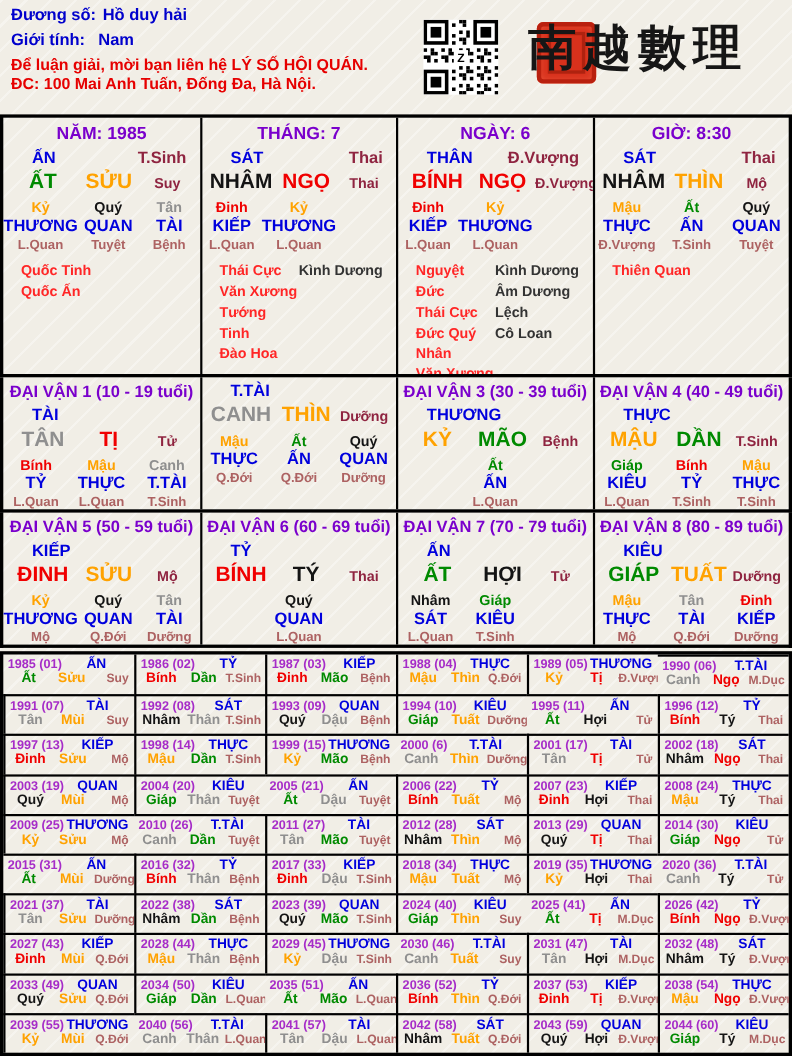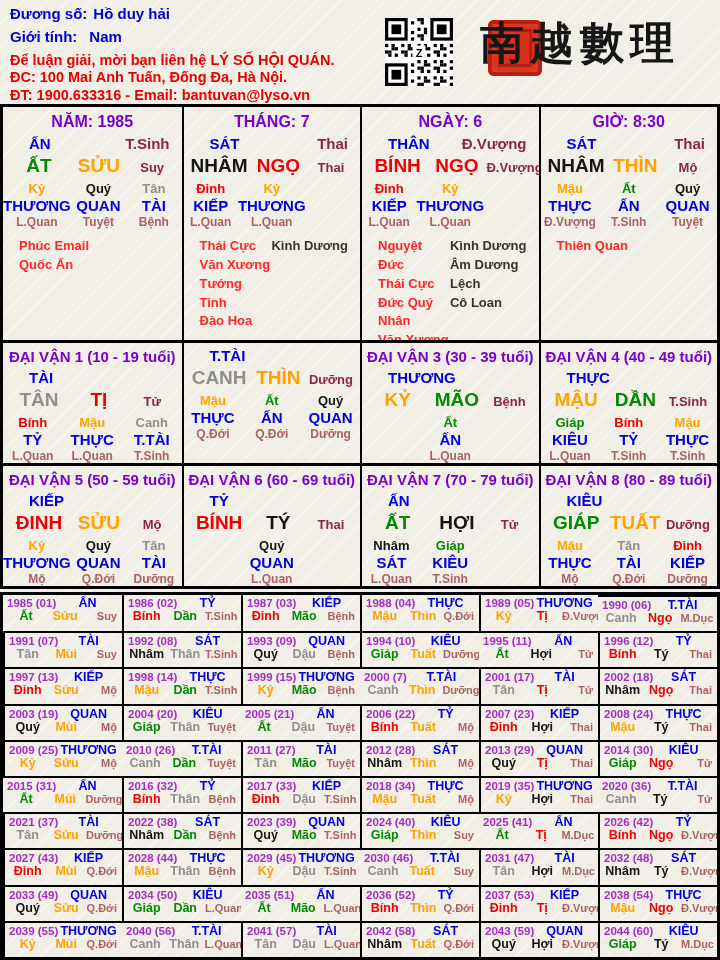--- a/index.html
+++ b/index.html
@@ -69,21 +69,20 @@
   <header>
     <div class="h-left">
       <div class="h-line-blue">
         <span>Đương số:</span><span class="h-val">Hồ duy hải</span>
       </div>
       <div class="h-line-blue">
         <span>Giới tính:</span><span class="h-val" style="margin-left:12px">Nam</span>
       </div>
       <div class="h-line-red">Để luận giải, mời bạn liên hệ LÝ SỐ HỘI QUÁN.</div>
       <div class="h-line-red">ĐC: 100 Mai Anh Tuấn, Đống Đa, Hà Nội.</div>
-      <div class="h-line-red">ĐT: 1900.633316 - Email: bantuvan@lyso.vn</div>
     </div>
     <div class="qr"><svg id="qrsvg" width="68" height="68" viewBox="0 0 21 21">
           <rect x="0" y="0" width="21" height="21" fill="#fff"></rect>
           <rect x="0" y="8" width="1" height="1" fill="#000"></rect>
           <rect x="0" y="10" width="1" height="1" fill="#000"></rect>
           <rect x="1" y="10" width="1" height="1" fill="#000"></rect>
           <rect x="1" y="11" width="1" height="1" fill="#000"></rect>
           <rect x="2" y="8" width="1" height="1" fill="#000"></rect>
           <rect x="2" y="9" width="1" height="1" fill="#000"></rect>
           <rect x="3" y="9" width="1" height="1" fill="#000"></rect>
@@ -203,21 +202,21 @@
             <div class="hst" style="color: rgb(173, 98, 98);">Tuyệt</div>
           </div>
           <div class="hslot">
             <div class="hs" style="color: rgb(143, 143, 143);">Tân</div>
             <div class="hg" style="color: rgb(0, 0, 221);">TÀI</div>
             <div class="hst" style="color: rgb(173, 98, 98);">Bệnh</div>
           </div>
         </div>
         <div class="stars">
           <div class="sr">
-            <div style="color: rgb(255, 38, 38);">Phúc Email</div>
+            <div style="color: rgb(255, 38, 38);">Quốc Tinh</div>
             <div style="color: rgb(255, 38, 38);">Quốc Ấn</div>
           </div>
           <div class="sb"></div>
         </div>
       </div>
       <div class="cell">
         <div class="c-title" style="color: rgb(122, 0, 204);">THÁNG: 7</div>
         <div class="rowA">
           <span class="god" style="color: rgb(0, 0, 221);">SÁT</span>
           <span style="color: rgb(143, 36, 64);">Thai</span>
@@ -694,21 +693,21 @@
           <span class="ygod" style="color: rgb(0, 0, 221);">THƯƠNG</span>
         </div>
         <div class="yl2">
           <span class="ys" style="color: rgb(255, 162, 0);">Kỷ</span>
           <span class="yb" style="color: rgb(0, 138, 0);">Mão</span>
           <span class="yst" style="color: rgb(173, 98, 98);">Bệnh</span>
         </div>
       </div>
       <div class="ycell">
         <div class="yl1">
-          <span class="ylabel" style="color: rgb(166, 44, 200);">2000 (7)</span>
+          <span class="ylabel" style="color: rgb(166, 44, 200);">2000 (6)</span>
           <span class="ygod" style="color: rgb(0, 0, 221);">T.TÀI</span>
         </div>
         <div class="yl2">
           <span class="ys" style="color: rgb(143, 143, 143);">Canh</span>
           <span class="yb" style="color: rgb(255, 162, 0);">Thìn</span>
           <span class="yst" style="color: rgb(173, 98, 98);">Dưỡng</span>
         </div>
       </div>
       <div class="ycell">
         <div class="yl1">

